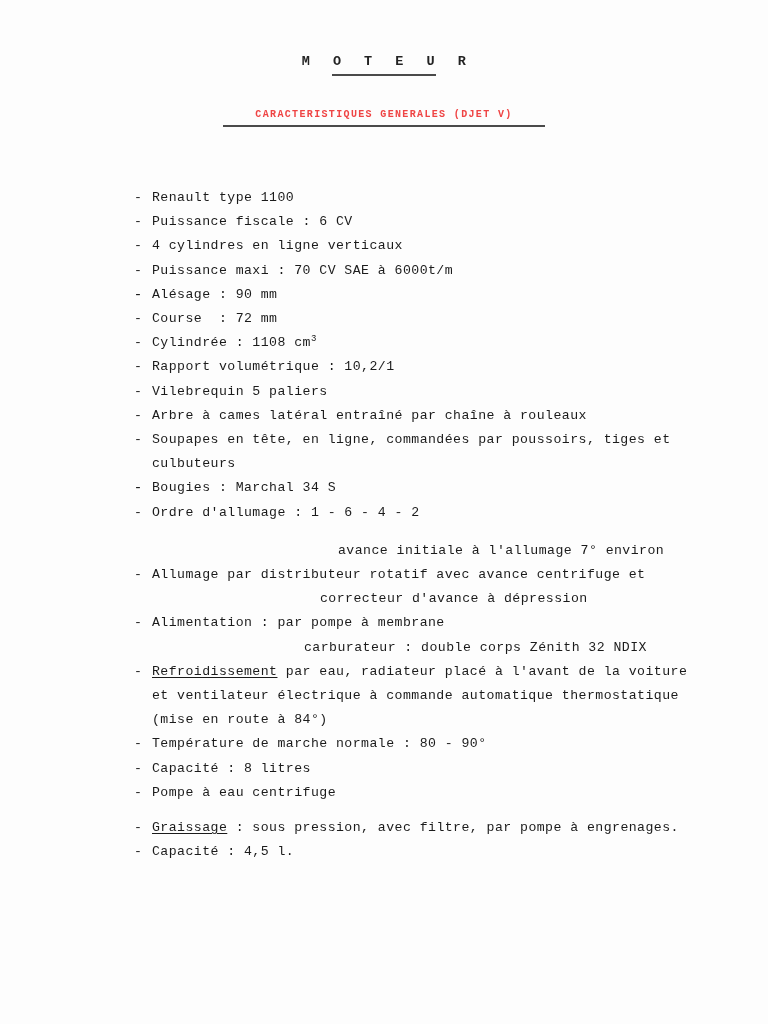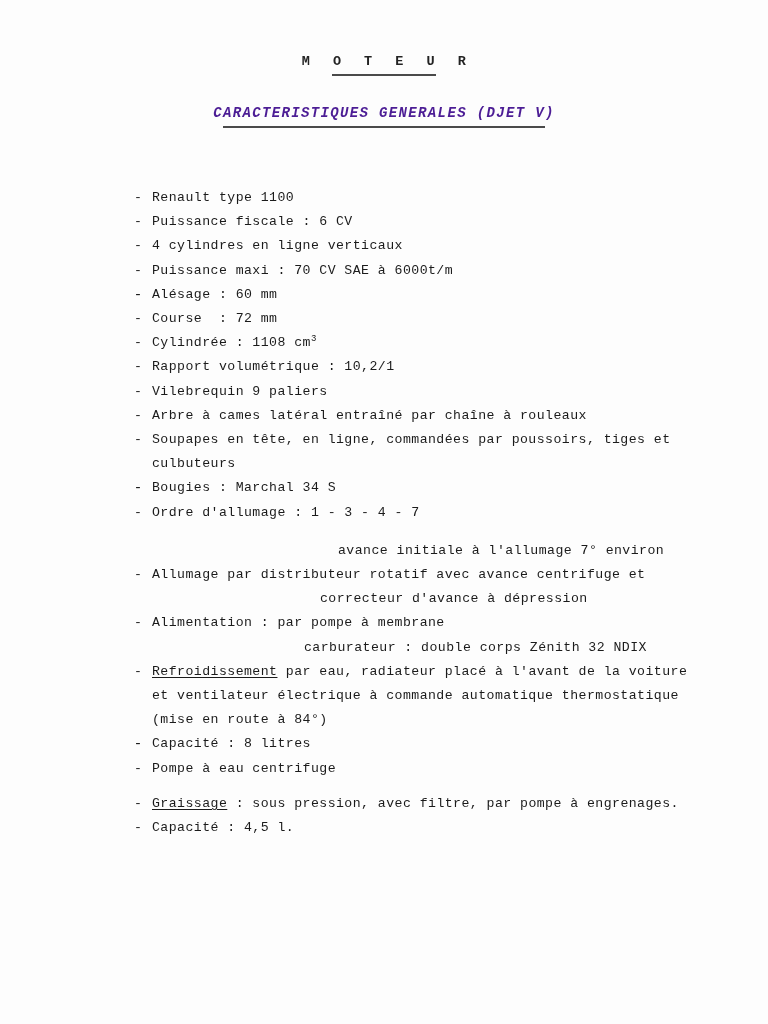--- a/index.html
+++ b/index.html
@@ -36,26 +36,25 @@
     display: inline-block;
     font-size: 13.5px;
     letter-spacing: 7.5px;
     font-weight: 700;
     color: #232323;
     padding: 0 2px 3px 2px;
     text-indent: 7px;
   }
   .doc-subtitle {
     display: inline-block;
-    font-size: 14px;
+    font-size: 10px;
     letter-spacing: 1.35px;
     font-weight: 700;
-    color: #4c1d95;
+    color: #ef4444;
     padding: 0 2px 3px 2px;
-    font-style: italic;
   }
   .rule {
     height: 2px;
     background: #2a2a2a;
     margin: 2px auto 0 auto;
     opacity: .85;
   }
   #doc-title-rule { width: 104px; }
   #doc-subtitle-rule { width: 322px; }
 
@@ -135,41 +134,41 @@
       <span class="dash">-</span>
       <span class="spec-line">Puissance maxi : 70 CV SAE à 6000t/m</span>
     </div>
 
     <div class="spec-item">
       <span class="dash">-</span>
     </div>
 
     <div class="spec-item">
       <span class="dash">-</span>
-      <span class="spec-line">Alésage : 60 mm</span>
+      <span class="spec-line">Alésage : 90 mm</span>
     </div>
 
     <div class="spec-item">
       <span class="dash">-</span>
       <span class="spec-line">Course  : 72 mm</span>
     </div>
 
     <div class="spec-item">
       <span class="dash">-</span>
       <span class="spec-line">Cylindrée : 1108 cm</span><sup>3</sup>
     </div>
 
     <div class="spec-item">
       <span class="dash">-</span>
       <span class="spec-line">Rapport volumétrique : 10,2/1</span>
     </div>
 
     <div class="spec-item">
       <span class="dash">-</span>
-      <span class="spec-line">Vilebrequin 9 paliers</span>
+      <span class="spec-line">Vilebrequin 5 paliers</span>
     </div>
 
     <div class="spec-item">
       <span class="dash">-</span>
       <span class="spec-line">Arbre à cames latéral entraîné par chaîne à rouleaux</span>
     </div>
 
     <div class="spec-item">
       <span class="dash">-</span>
       <span class="spec-line">Soupapes en tête, en ligne, commandées par poussoirs, tiges et</span>
@@ -180,21 +179,21 @@
       <span class="dash">-</span>
     </div>
 
     <div class="spec-item">
       <span class="dash">-</span>
       <span class="spec-line">Bougies : Marchal 34 S</span>
     </div>
 
     <div class="spec-item">
       <span class="dash">-</span>
-      <span class="spec-line">Ordre d'allumage : 1 - 3 - 4 - 7</span>
+      <span class="spec-line">Ordre d'allumage : 1 - 6 - 4 - 2</span>
       <span class="sub-186">avance initiale à l'allumage 7° environ</span>
     </div>
 
     <div class="spec-item">
       <span class="dash">-</span>
       <span class="spec-line">Allumage par distributeur rotatif avec avance centrifuge et</span>
       <span class="sub-168">correcteur d'avance à dépression</span>
     </div>
 
     <div class="spec-item">
@@ -205,20 +204,21 @@
 
     <div class="spec-item">
       <span class="dash">-</span>
       <span class="u">Refroidissement</span><span class="spec-line"> par eau, radiateur placé à l'avant de la voiture</span>
       <span class="cont">et ventilateur électrique à commande automatique thermostatique</span>
       <span class="cont">(mise en route à 84°)</span>
     </div>
 
     <div class="spec-item">
       <span class="dash">-</span>
+      <span class="spec-line">Température de marche normale : 80 - 90°</span>
     </div>
 
     <div class="spec-item">
       <span class="dash">-</span>
       <span class="spec-line">Capacité : 8 litres</span>
     </div>
 
     <div class="spec-item">
       <span class="dash">-</span>
       <span class="spec-line">Pompe à eau centrifuge</span>

